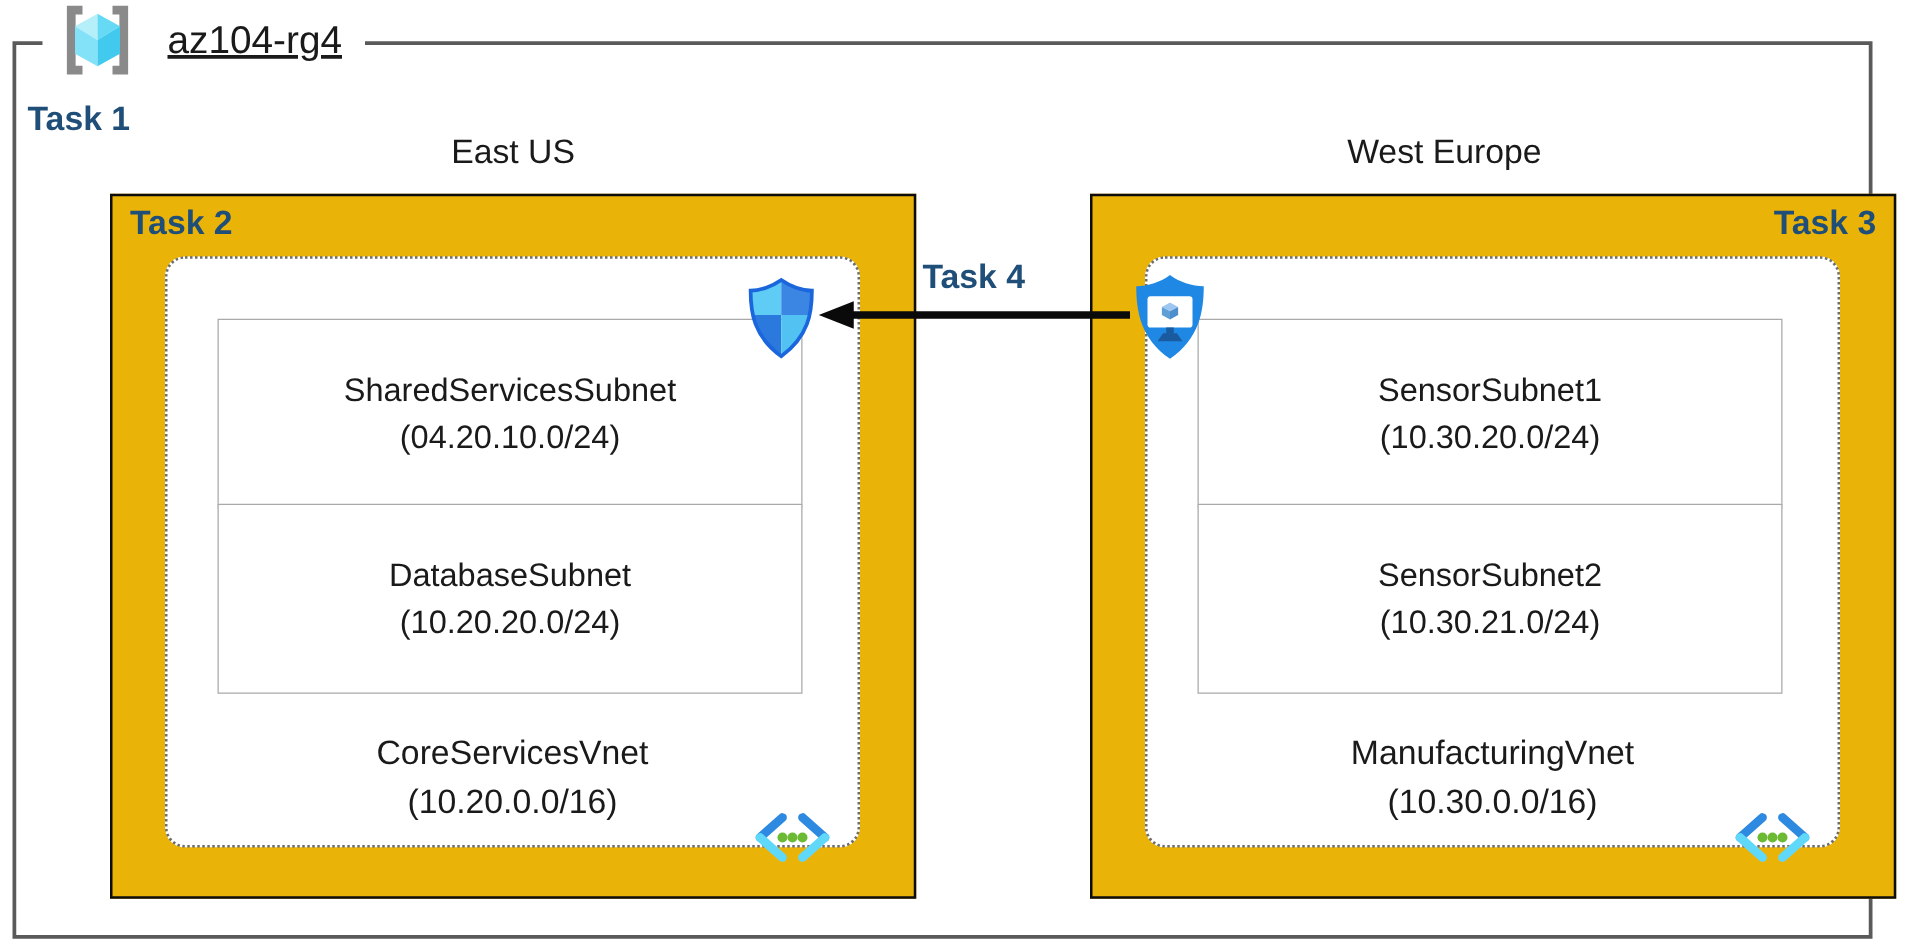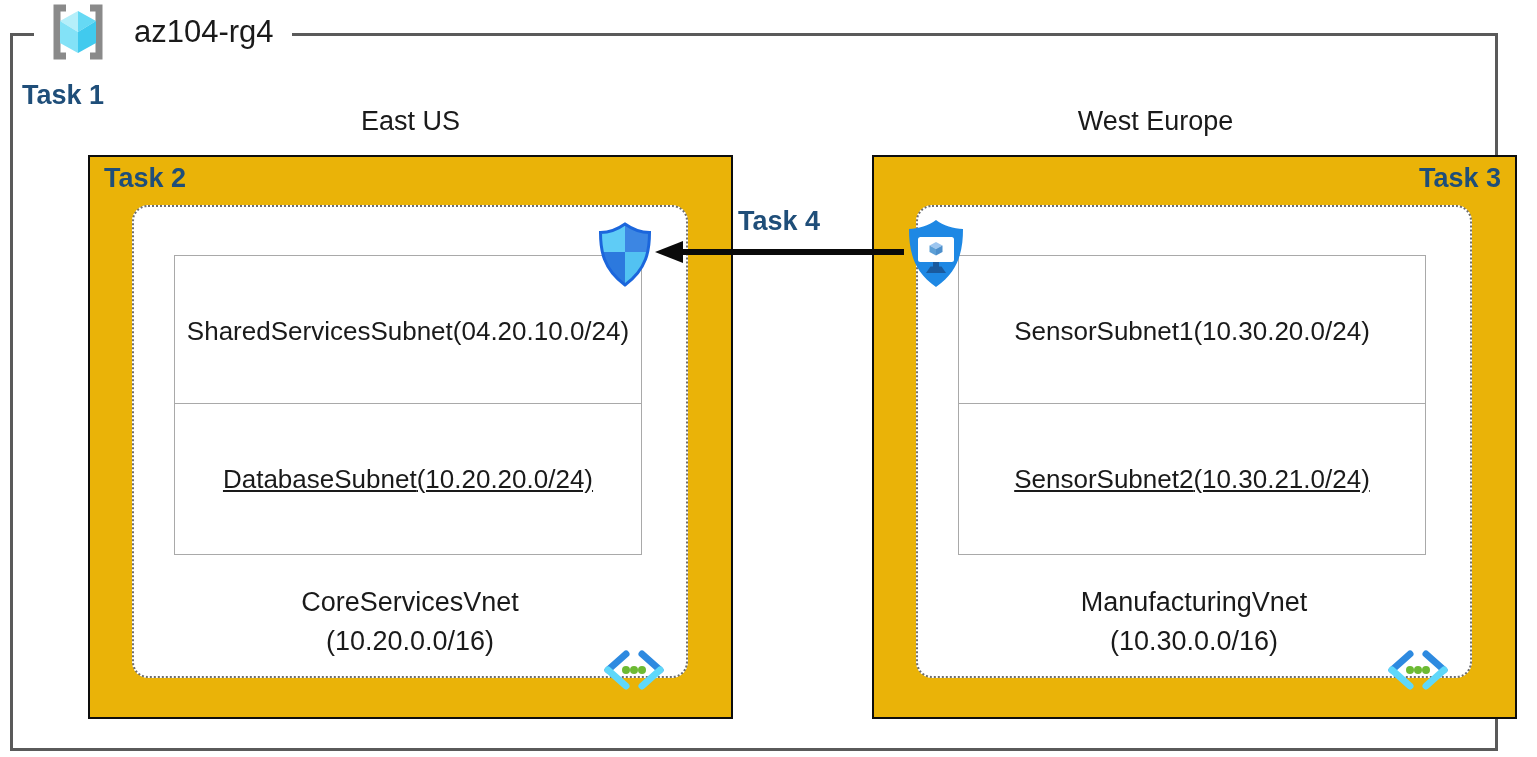--- a/index.html
+++ b/index.html
@@ -5,21 +5,21 @@
   html,body { margin:0; padding:0; background:#ffffff; }
   body { font-family:"Liberation Sans", sans-serif; color:#1a1a1a; }
   .canvas { position:relative; width:1537px; height:757px; background:#ffffff; overflow:hidden; }
 
   
   .rg-border { position:absolute; left:10px; top:33px; width:1488px; height:718px;
                border:3px solid #5A5A5A; box-sizing:border-box; }
 
   
   .rg-label { position:absolute; left:34px; top:0; height:64px; background:#ffffff;
-              display:flex; align-items:center; gap:24px; padding:0 18px 0 12px; }
+              display:flex; align-items:center; gap:24px; padding:0 18px 0 12px;text-decoration:underline; }
   .rg-name { font-size:31px; color:#1a1a1a; white-space:nowrap; }
 
   .task { position:absolute; font-size:27px; font-weight:bold; color:#1F4E79; white-space:nowrap; }
   .task1 { left:22px; top:80px; }
   .task4 { left:689px; top:206px; width:180px; text-align:center; }
 
   .region-title { position:absolute; top:106px; width:645px; text-align:center;
                   font-size:27px; color:#1a1a1a; }
   .rt-east { left:88px; }
   .rt-west { left:833px; }
@@ -29,24 +29,24 @@
   .region.east { left:88px; }
   .region.west { left:833px;margin-left:39px; }
   .task2 { left:14px; top:6px; }
   .task3 { right:14px; top:6px; }
 
   .vnet { position:absolute; left:42px; top:48px; width:556px; height:473px;
           background:#ffffff; border:2px dotted #6E6E6E; border-radius:16px; box-sizing:border-box; }
 
   .subnet { position:absolute; left:40px; width:468px; height:152px; background:#ffffff;
             border:1.5px solid #A9A9A9; box-sizing:border-box;
-            display:flex; flex-direction:row; justify-content:center; align-items:center;
+            display:flex; flex-direction:column; justify-content:center; align-items:center;
             font-size:26px; line-height:1.42; text-align:center; }
   .subnet.s1 { top:48px; }
-  .subnet.s2 { top:196px;text-decoration:underline; }
+  .subnet.s2 { top:196px; }
 
   .vnet-label { position:absolute; left:0; right:0; bottom:16px; text-align:center;
                 font-size:27px; line-height:1.42; }
 
   .vnet-icon { position:absolute; right:20px; bottom:-17px; }
 
   .shield-icon { position:absolute; left:596px; top:222px; }
   .monitor-shield-icon { position:absolute; left:904px; top:218px; }
   .arrow-svg { position:absolute; left:652px; top:239px; }
 </style>

